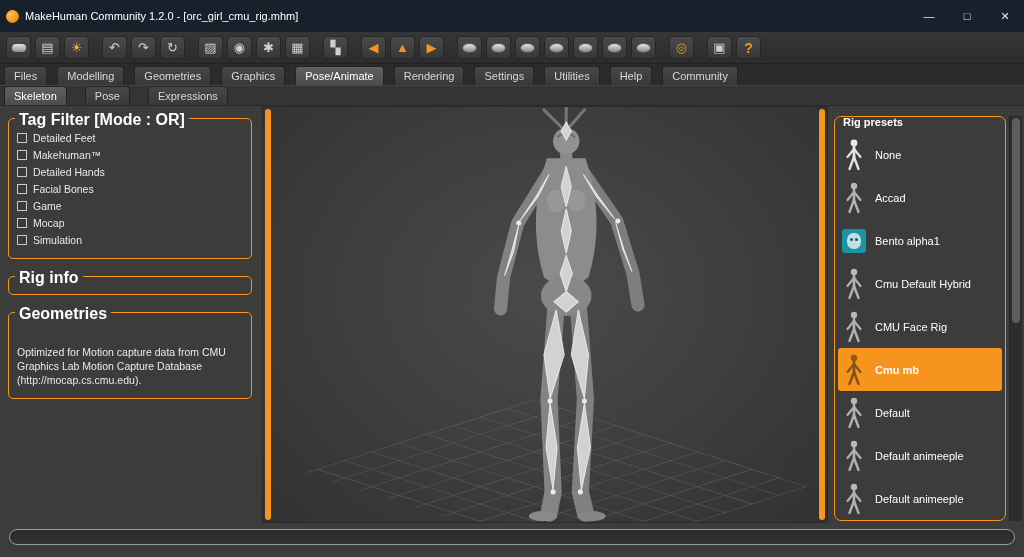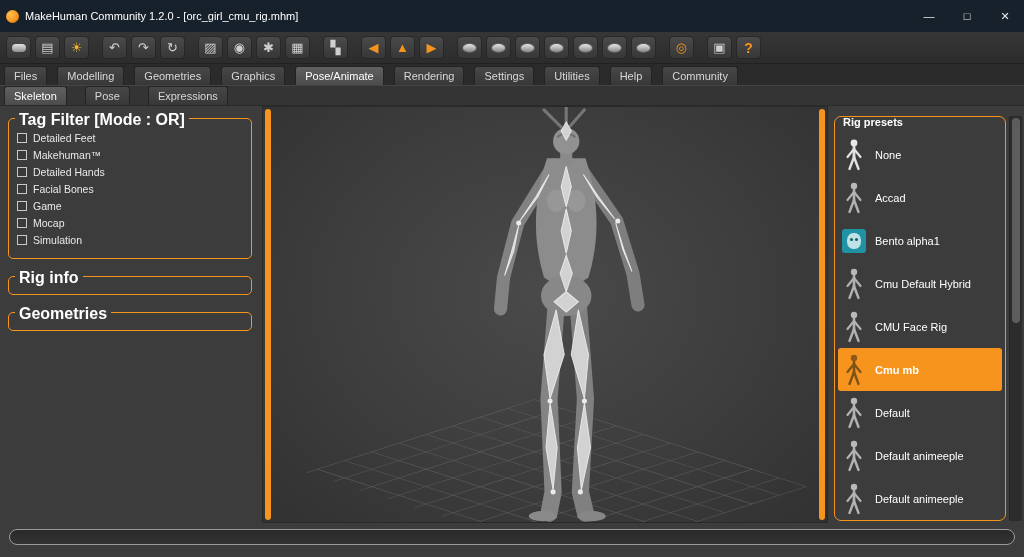--- a/index.html
+++ b/index.html
@@ -209,20 +209,21 @@
         <span>Simulation</span>
       </div>
     </div>
 
     <div class="group">
       <span class="group-title">Rig info</span>
     </div>
 
     <div class="group">
       <span class="group-title">Geometries</span>
+      <div class="desc-body">Optimized for Motion capture data from CMU Graphics Lab Motion Capture Database (http://mocap.cs.cmu.edu).</div>
     </div>
   </div>
 
   <div class="viewport">
     <div class="vslider left"></div>
     <div class="vslider right"></div>
     <svg viewBox="0 0 558 417" preserveAspectRatio="xMidYMid slice">
 
       <g transform="translate(290,372) scale(1,0.32) rotate(45)" stroke="#757575" stroke-width="1.3" opacity="0.55">
         <line x1="-190" y1="-160" x2="-190" y2="160"></line>

